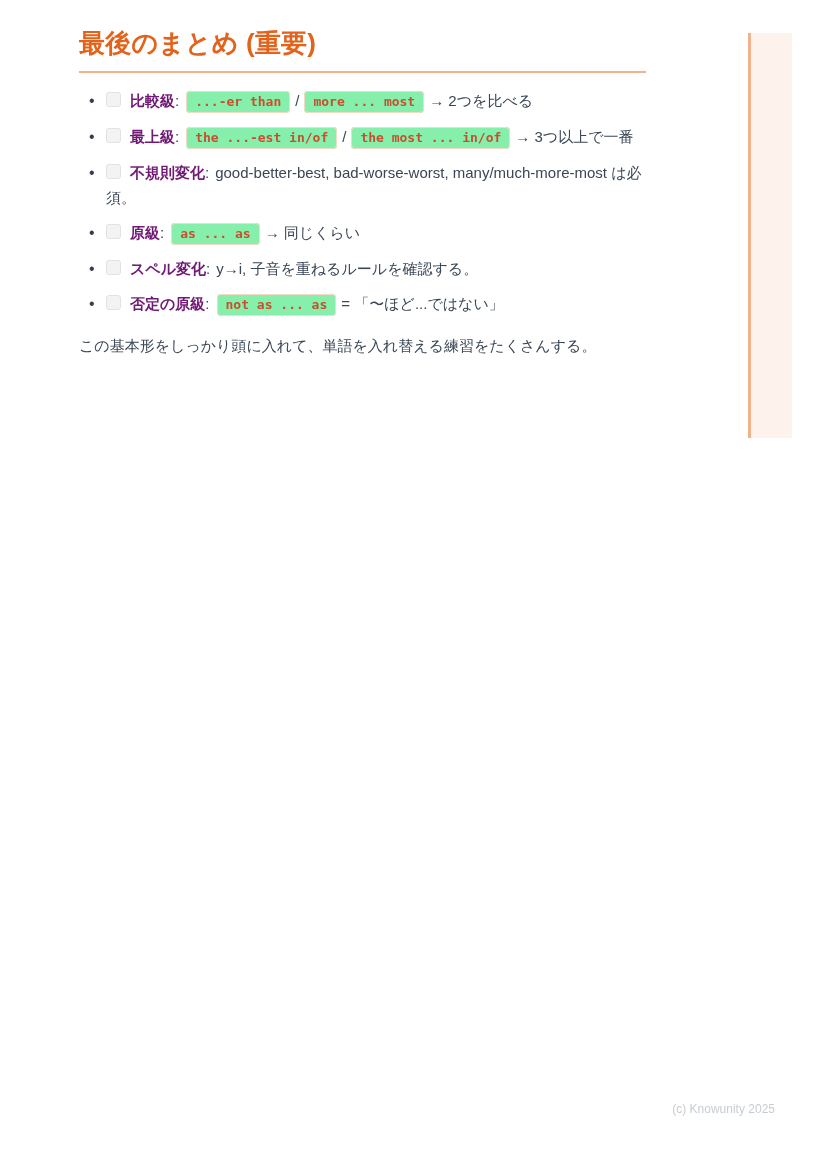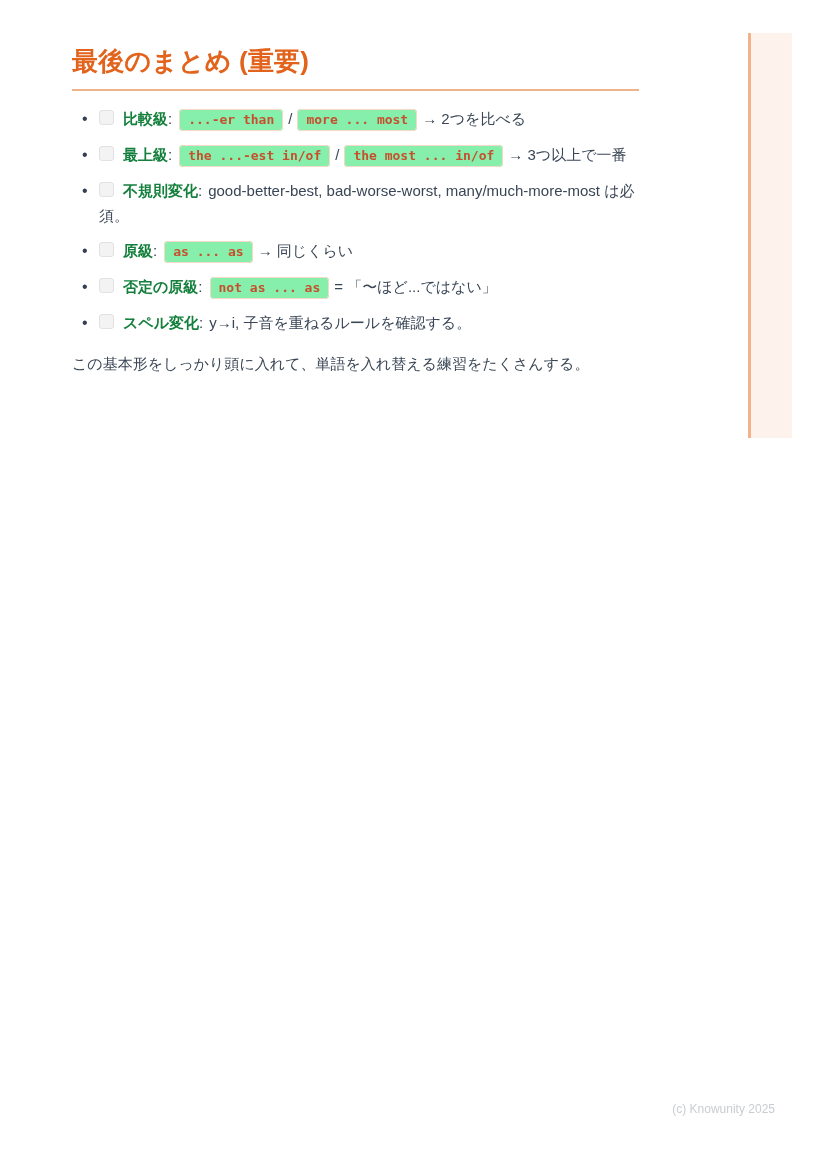--- a/index.html
+++ b/index.html
@@ -8,24 +8,24 @@
     width: 828px;
     height: 1171px;
     background: #ffffff;
     font-family: "Liberation Sans", "DejaVu Sans", sans-serif;
     color: #3a4656;
     position: relative;
     overflow: hidden;
   }
   .content {
     position: absolute;
-    left: 72px;
+    left: 79px;
     top: 0;
     width: 567px;
-    padding-top: 44px;
+    padding-top: 26px;
   }
   h1.page-title {
     margin: 0;
     font-size: 26px;
     line-height: 34px;
     font-weight: 700;
     color: #e2631c;
     letter-spacing: 0.2px;
   }
   .title-underline {
@@ -58,21 +58,21 @@
     width: 13px;
     height: 13px;
     background: #f3f3f3;
     border: 1px solid #e2e2e2;
     border-radius: 3px;
     margin-right: 9px;
     vertical-align: -1px;
   }
   .item-label {
     font-weight: 700;
-    color: #15803d;
+    color: #701a75;
   }
   .colon {
     margin-right: 4px;
   }
   .code {
     font-family: "DejaVu Sans Mono", "Liberation Mono", monospace;
     font-weight: 700;
     font-size: 13px;
     color: #c6502e;
     background: #86efac;
@@ -129,25 +129,25 @@
 
     <li>
       <span class="task-checkbox"></span><span class="item-label">不規則変化</span><span class="colon">:</span><span class="tail">good-better-best, bad-worse-worst, many/much-more-most は必須。</span>
     </li>
 
     <li>
       <span class="task-checkbox"></span><span class="item-label">原級</span><span class="colon">:</span><span class="code">as ... as</span><span class="tail">→ 同じくらい</span>
     </li>
 
     <li>
-      <span class="task-checkbox"></span><span class="item-label">否定の原級</span><span class="colon">:</span><span class="code">not as ... as</span><span class="tail">= 「〜ほど...ではない」</span>
+      <span class="task-checkbox"></span><span class="item-label">スペル変化</span><span class="colon">:</span><span class="tail">y→i, 子音を重ねるルールを確認する。</span>
     </li>
 
     <li>
-      <span class="task-checkbox"></span><span class="item-label">スペル変化</span><span class="colon">:</span><span class="tail">y→i, 子音を重ねるルールを確認する。</span>
+      <span class="task-checkbox"></span><span class="item-label">否定の原級</span><span class="colon">:</span><span class="code">not as ... as</span><span class="tail">= 「〜ほど...ではない」</span>
     </li>
 
   </ul>
 
   <p class="closing-note">この基本形をしっかり頭に入れて、単語を入れ替える練習をたくさんする。</p>
 </div>
 
 <div class="side-decoration"></div>
 
 <div class="page-footer">(c) Knowunity 2025</div>

